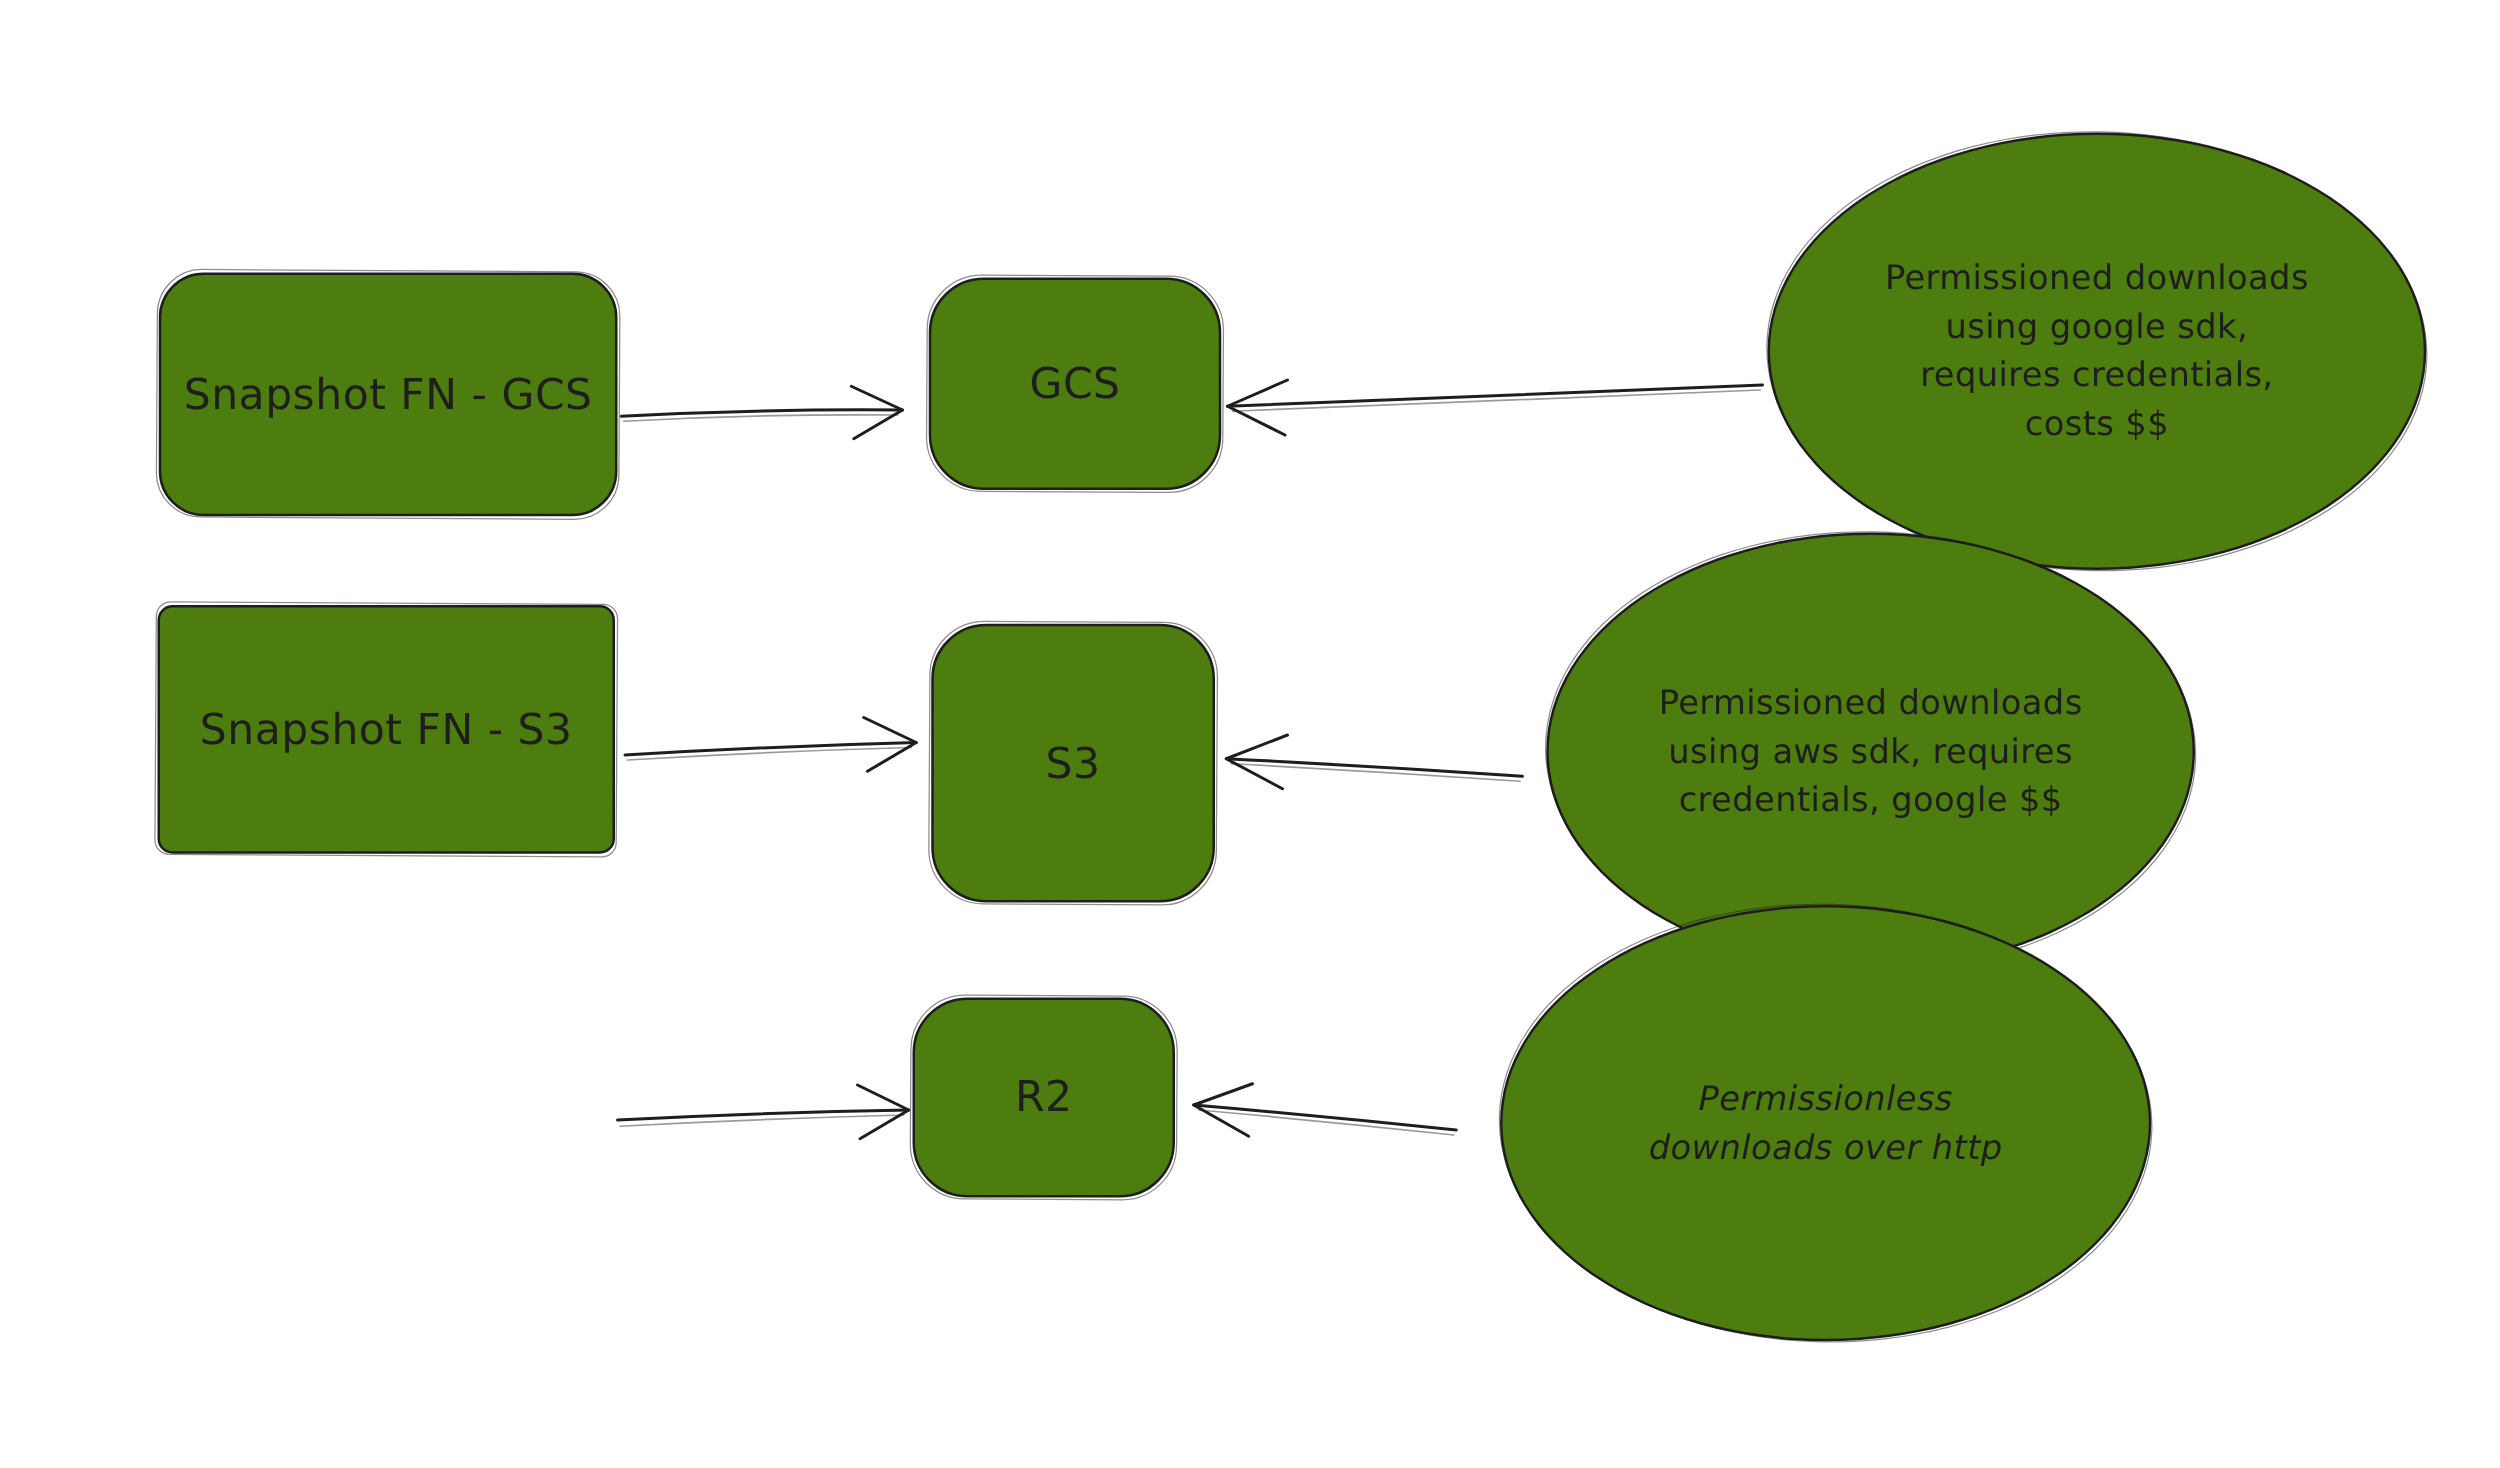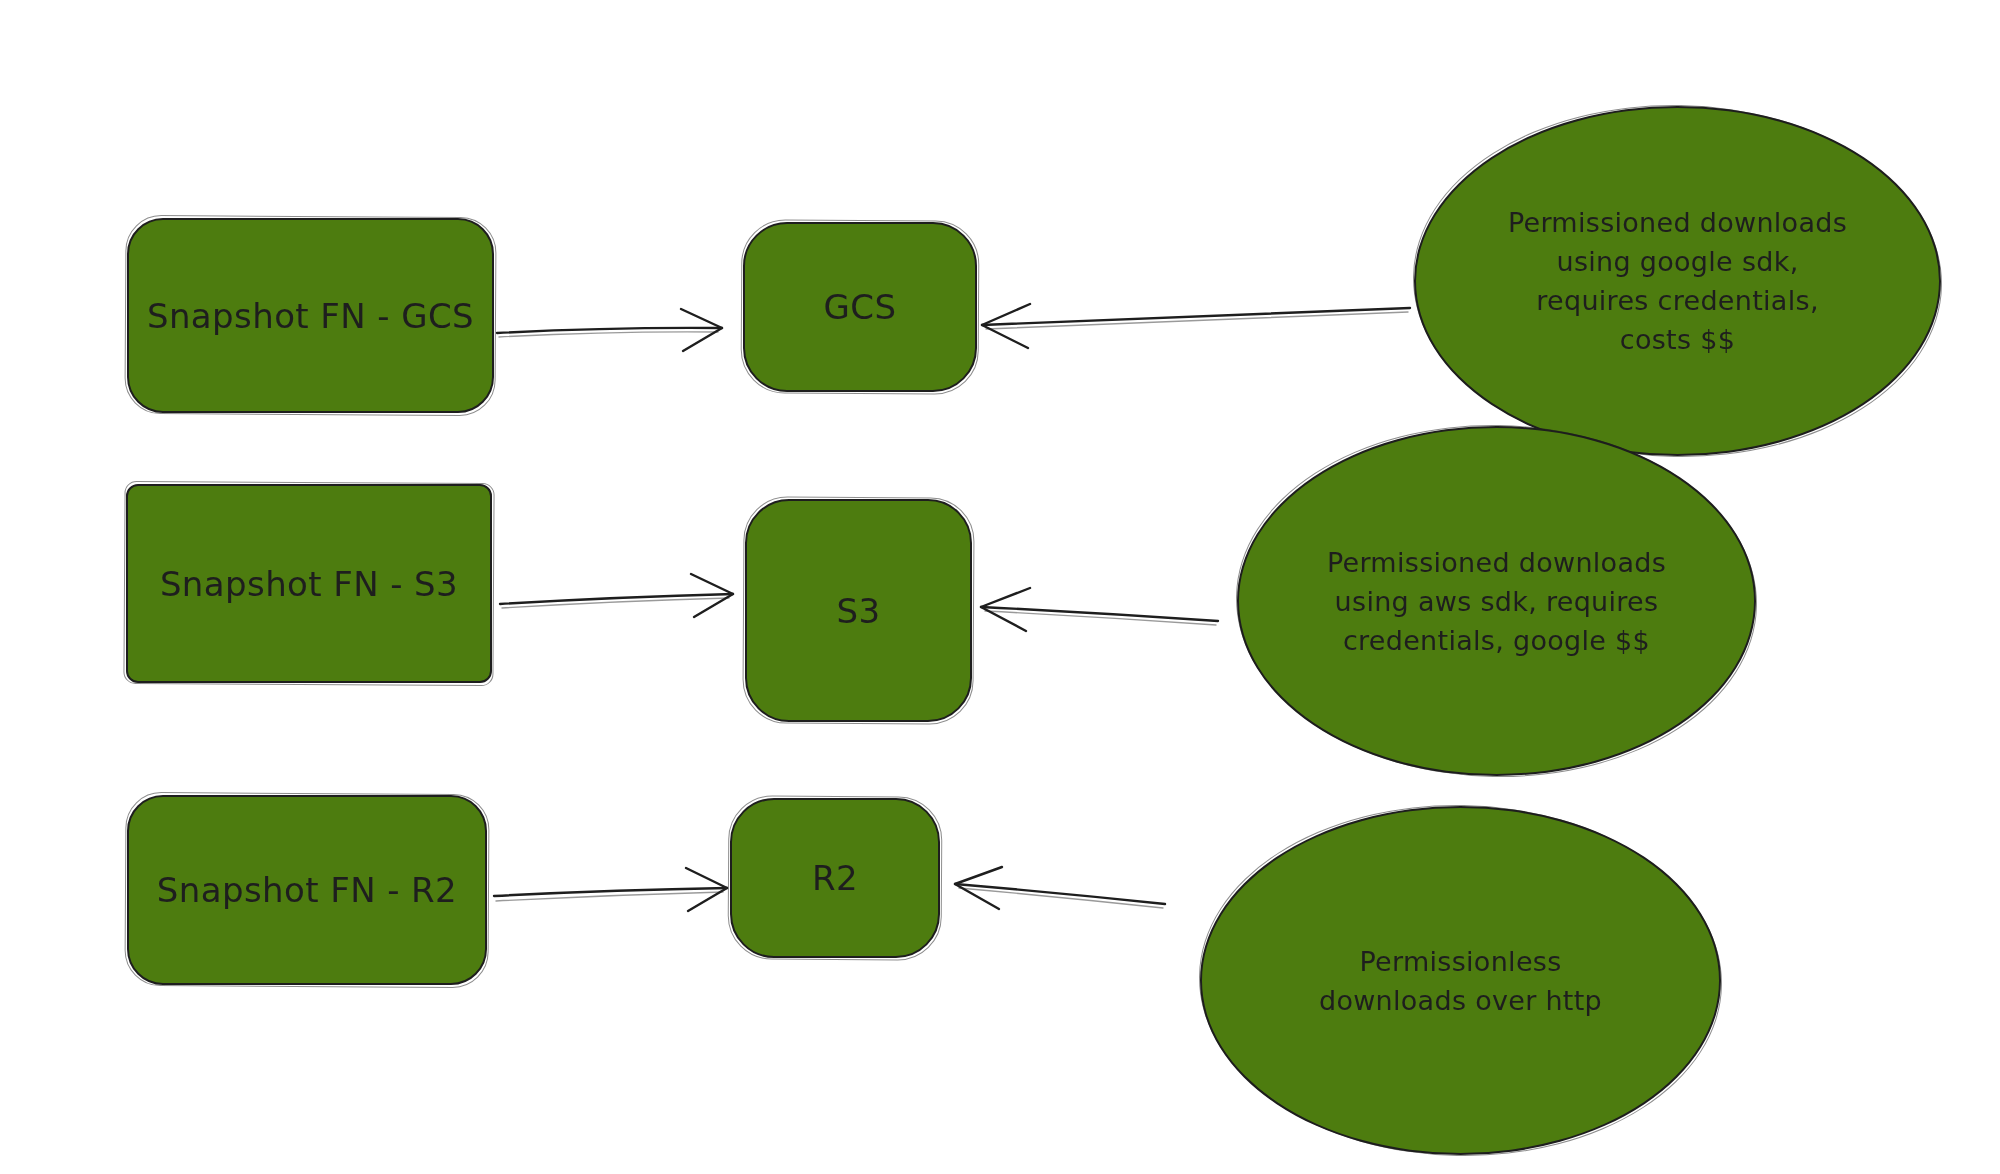--- a/index.html
+++ b/index.html
@@ -161,28 +161,25 @@
   </div>
 
   <div class="node ellipse" style="left:1237px; top:426px; width:519px; height:350px;">
     <div class="ellipse-text">
       <div class="line">Permissioned downloads</div>
       <div class="line">using aws sdk, requires</div>
       <div class="line">credentials, google $$</div>
     </div>
   </div>
 
-  <div class="node rect" style="left:127px; top:795px; width:360px; height:190px;">
-    <span class="node-label">Snapshot FN - R2</span>
-  </div>
 
   <div class="node rect small" style="left:730px; top:798px; width:210px; height:160px;">
     <span class="node-label">R2</span>
   </div>
 
-  <div class="node ellipse" style="left:1200px; top:806px; width:521px; height:349px;">
+  <div class="node ellipse" style="left:1200px; top:724px; width:521px; height:349px;font-style:italic;">
     <div class="ellipse-text">
       <div class="line">Permissionless</div>
       <div class="line">downloads over http</div>
     </div>
   </div>
 
 </div>
 
 </body></html>

